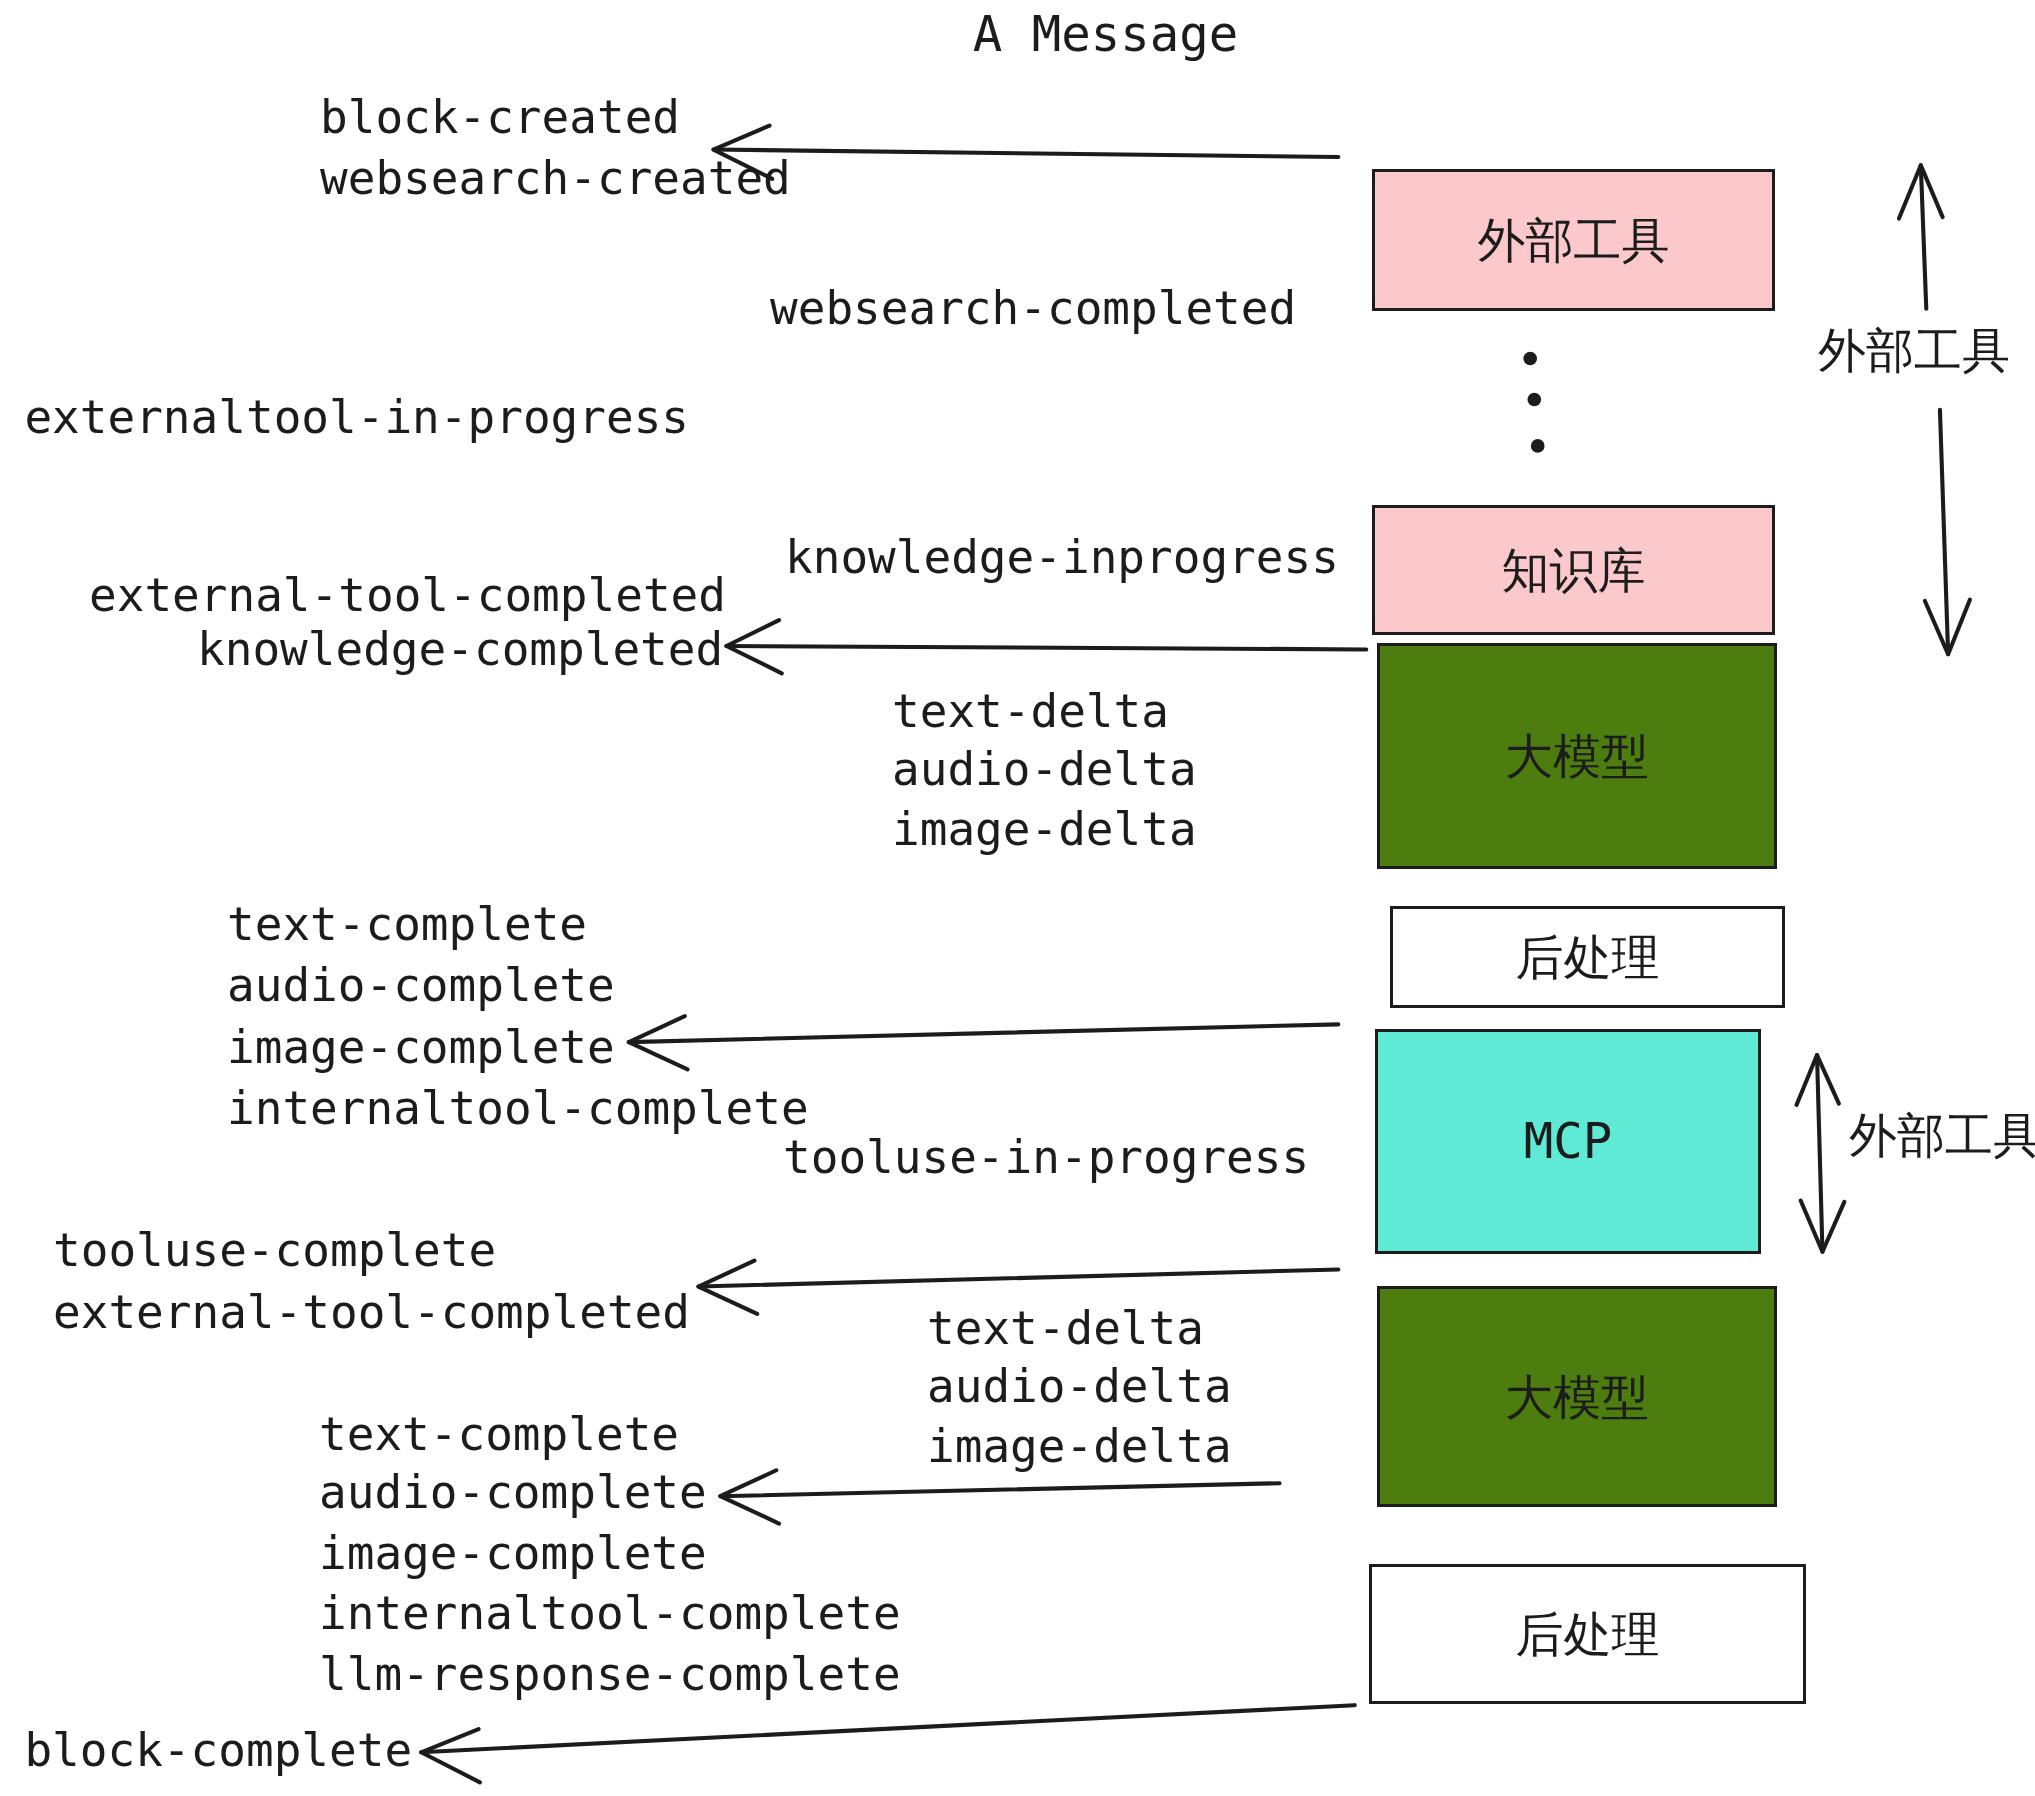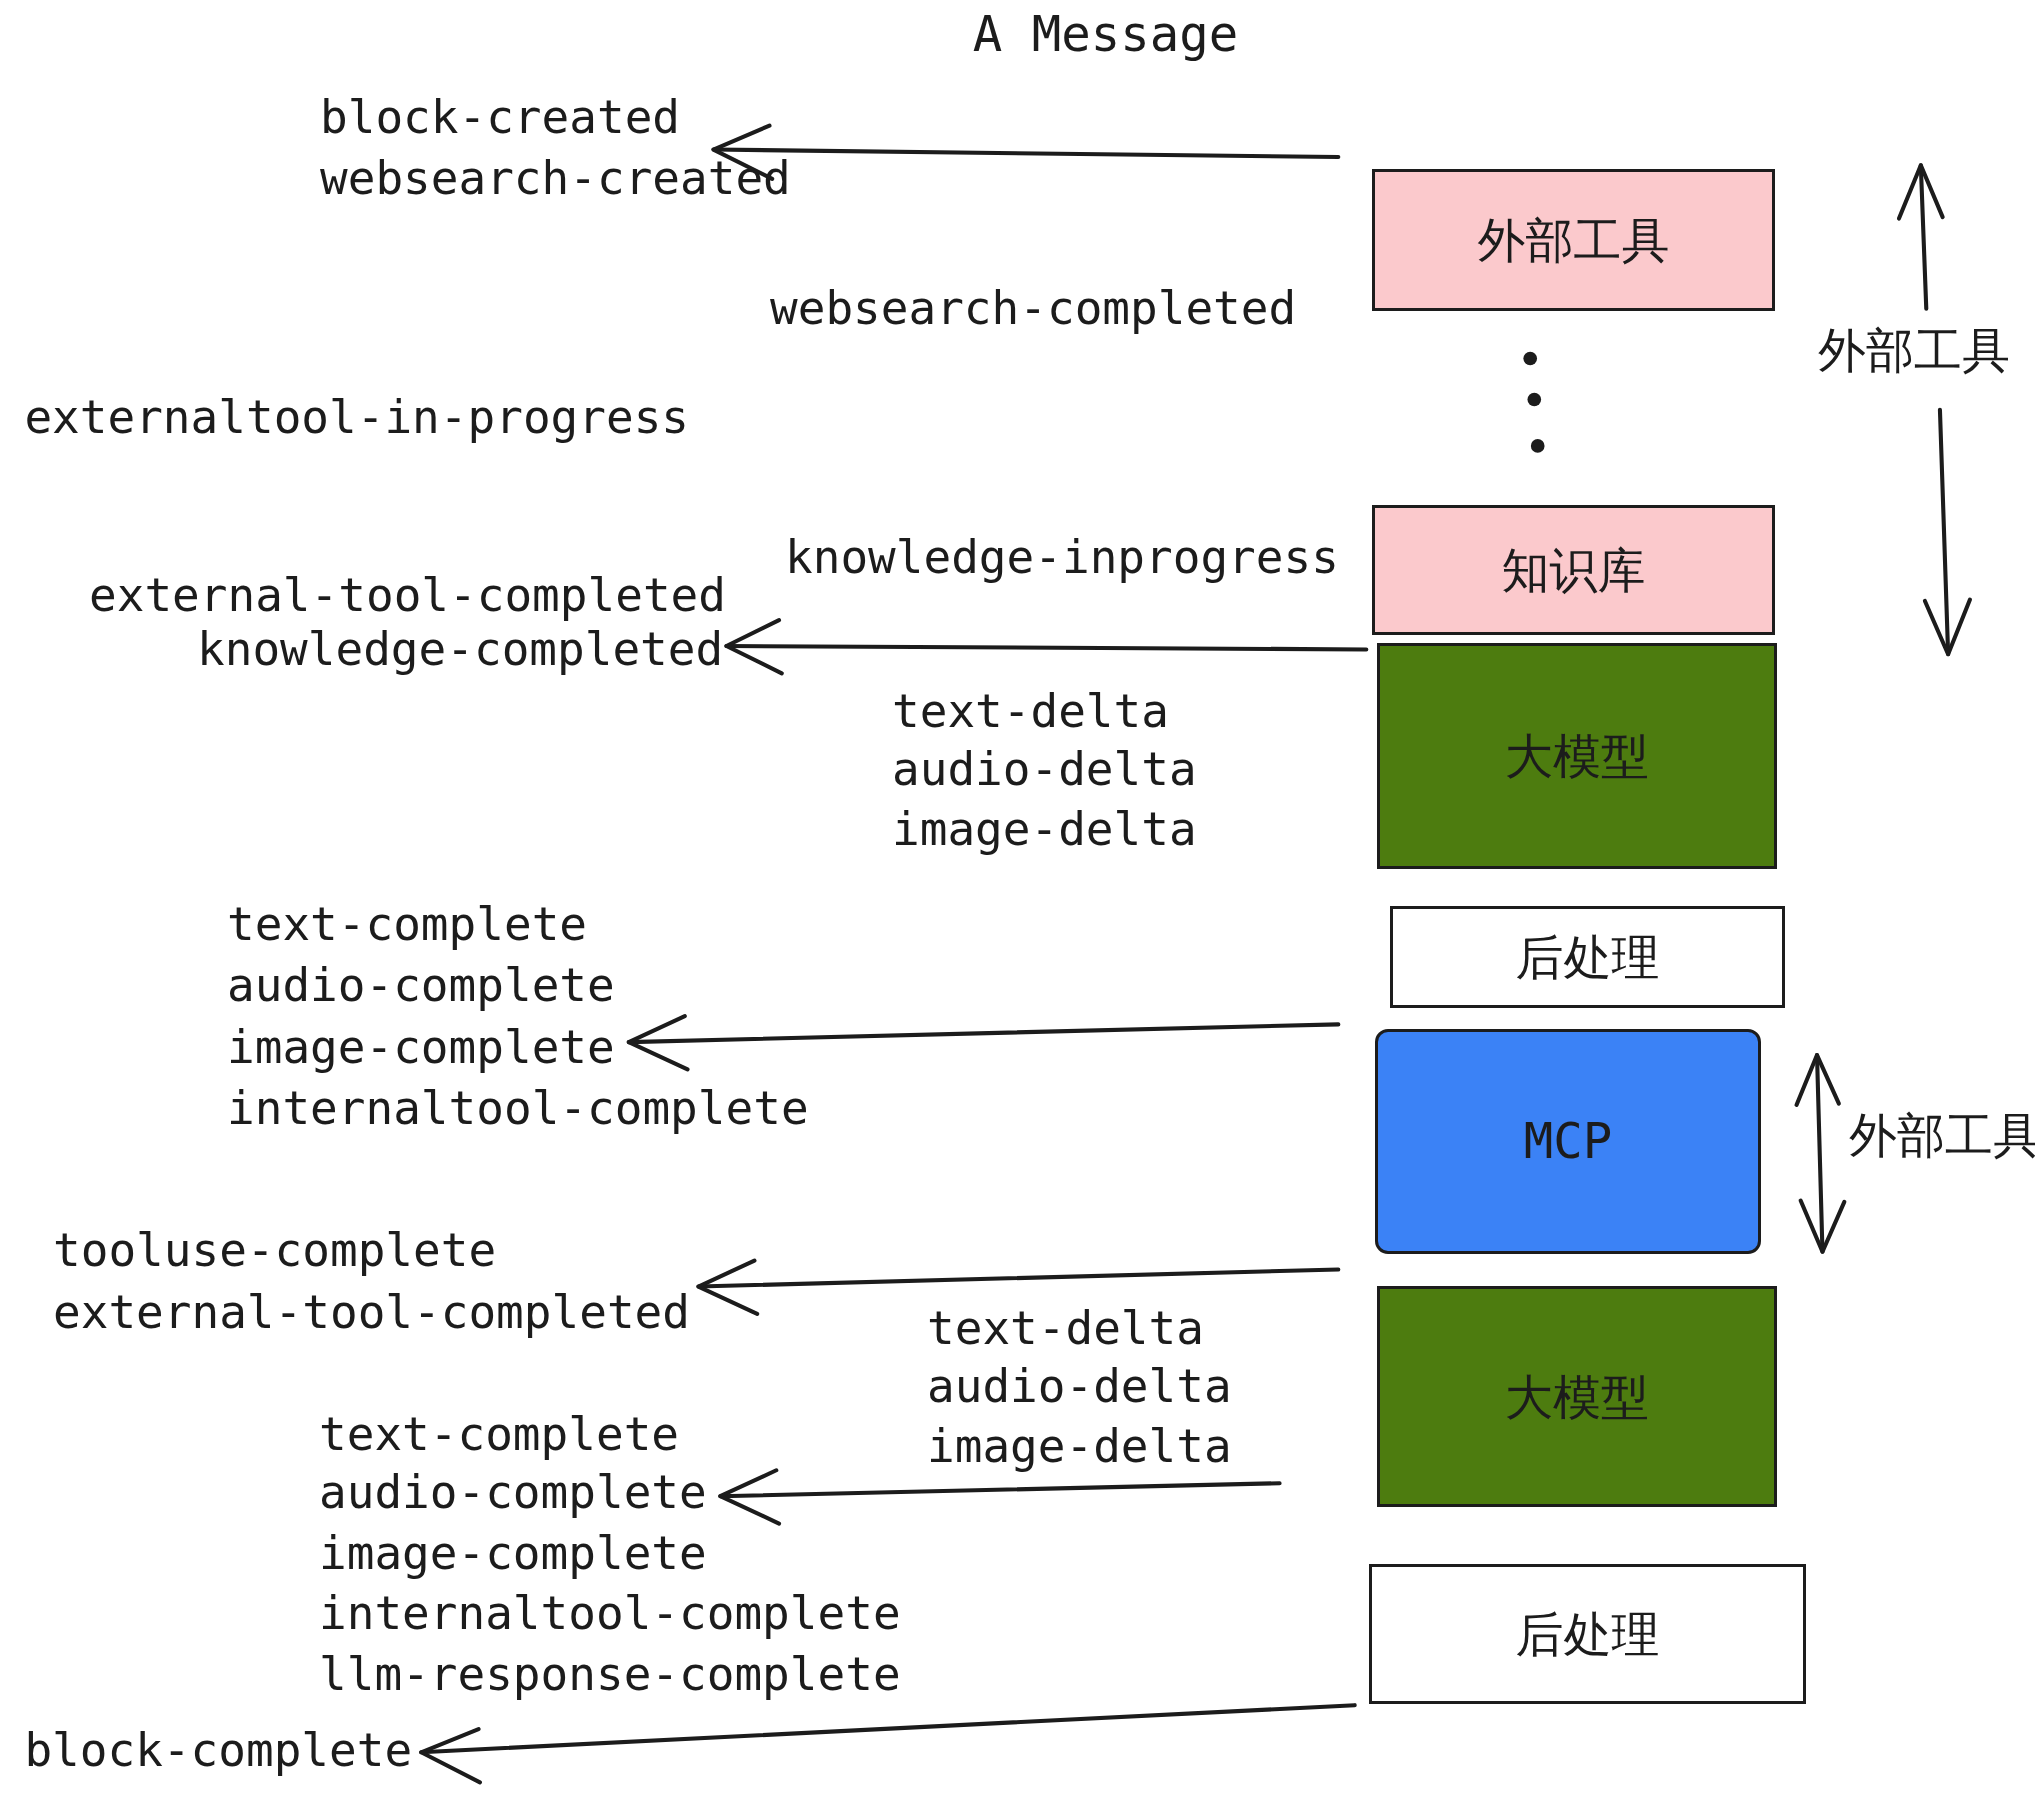--- a/index.html
+++ b/index.html
@@ -36,21 +36,21 @@
     font-size:48px;line-height:1;
     font-family:"DejaVu Sans","Liberation Sans",sans-serif;
     white-space:nowrap;
   }
   .box.mcp span{
     font-family:"DejaVu Sans Mono","DejaVu Sans",monospace;
     font-size:49px;
   }
   .pink{background:#fbc9cc;}
   .green{background:#4d7c0f;}
-  .yellow{background:#3b82f6;border-radius:13px;}
+  .yellow{background:#5eead4;}
   .white{background:#ffffff;justify-content:center;}
   .side-label{
     position:absolute;
     font-size:48px;line-height:1;
     font-family:"DejaVu Sans","Liberation Sans",sans-serif;
     white-space:nowrap;
   }
   svg.layer{position:absolute;left:0;top:0;}
   svg .st{stroke:#1c1c1c;stroke-width:6;fill:none;stroke-linecap:round;stroke-linejoin:round;}
 </style>
@@ -68,20 +68,21 @@
   <div class="ev" style="left:779px;top:534px">knowledge-inprogress</div>
   <div class="ev" style="left:83px;top:572px">external-tool-completed</div>
   <div class="ev" style="left:191px;top:626px">knowledge-completed</div>
   <div class="ev" style="left:886px;top:688px">text-delta</div>
   <div class="ev" style="left:886px;top:746px">audio-delta</div>
   <div class="ev" style="left:886px;top:806px">image-delta</div>
   <div class="ev" style="left:221px;top:901px">text-complete</div>
   <div class="ev" style="left:221px;top:962px">audio-complete</div>
   <div class="ev" style="left:221px;top:1024px">image-complete</div>
   <div class="ev" style="left:221px;top:1085px">internaltool-complete</div>
+  <div class="ev" style="left:777px;top:1134px">tooluse-in-progress</div>
   <div class="ev" style="left:47px;top:1227px">tooluse-complete</div>
   <div class="ev" style="left:47px;top:1289px">external-tool-completed</div>
   <div class="ev" style="left:921px;top:1305px">text-delta</div>
   <div class="ev" style="left:921px;top:1363px">audio-delta</div>
   <div class="ev" style="left:921px;top:1423px">image-delta</div>
   <div class="ev" style="left:313px;top:1411px">text-complete</div>
   <div class="ev" style="left:313px;top:1469px">audio-complete</div>
   <div class="ev" style="left:313px;top:1530px">image-complete</div>
   <div class="ev" style="left:313px;top:1590px">internaltool-complete</div>
   <div class="ev" style="left:313px;top:1651px">llm-response-complete</div>

